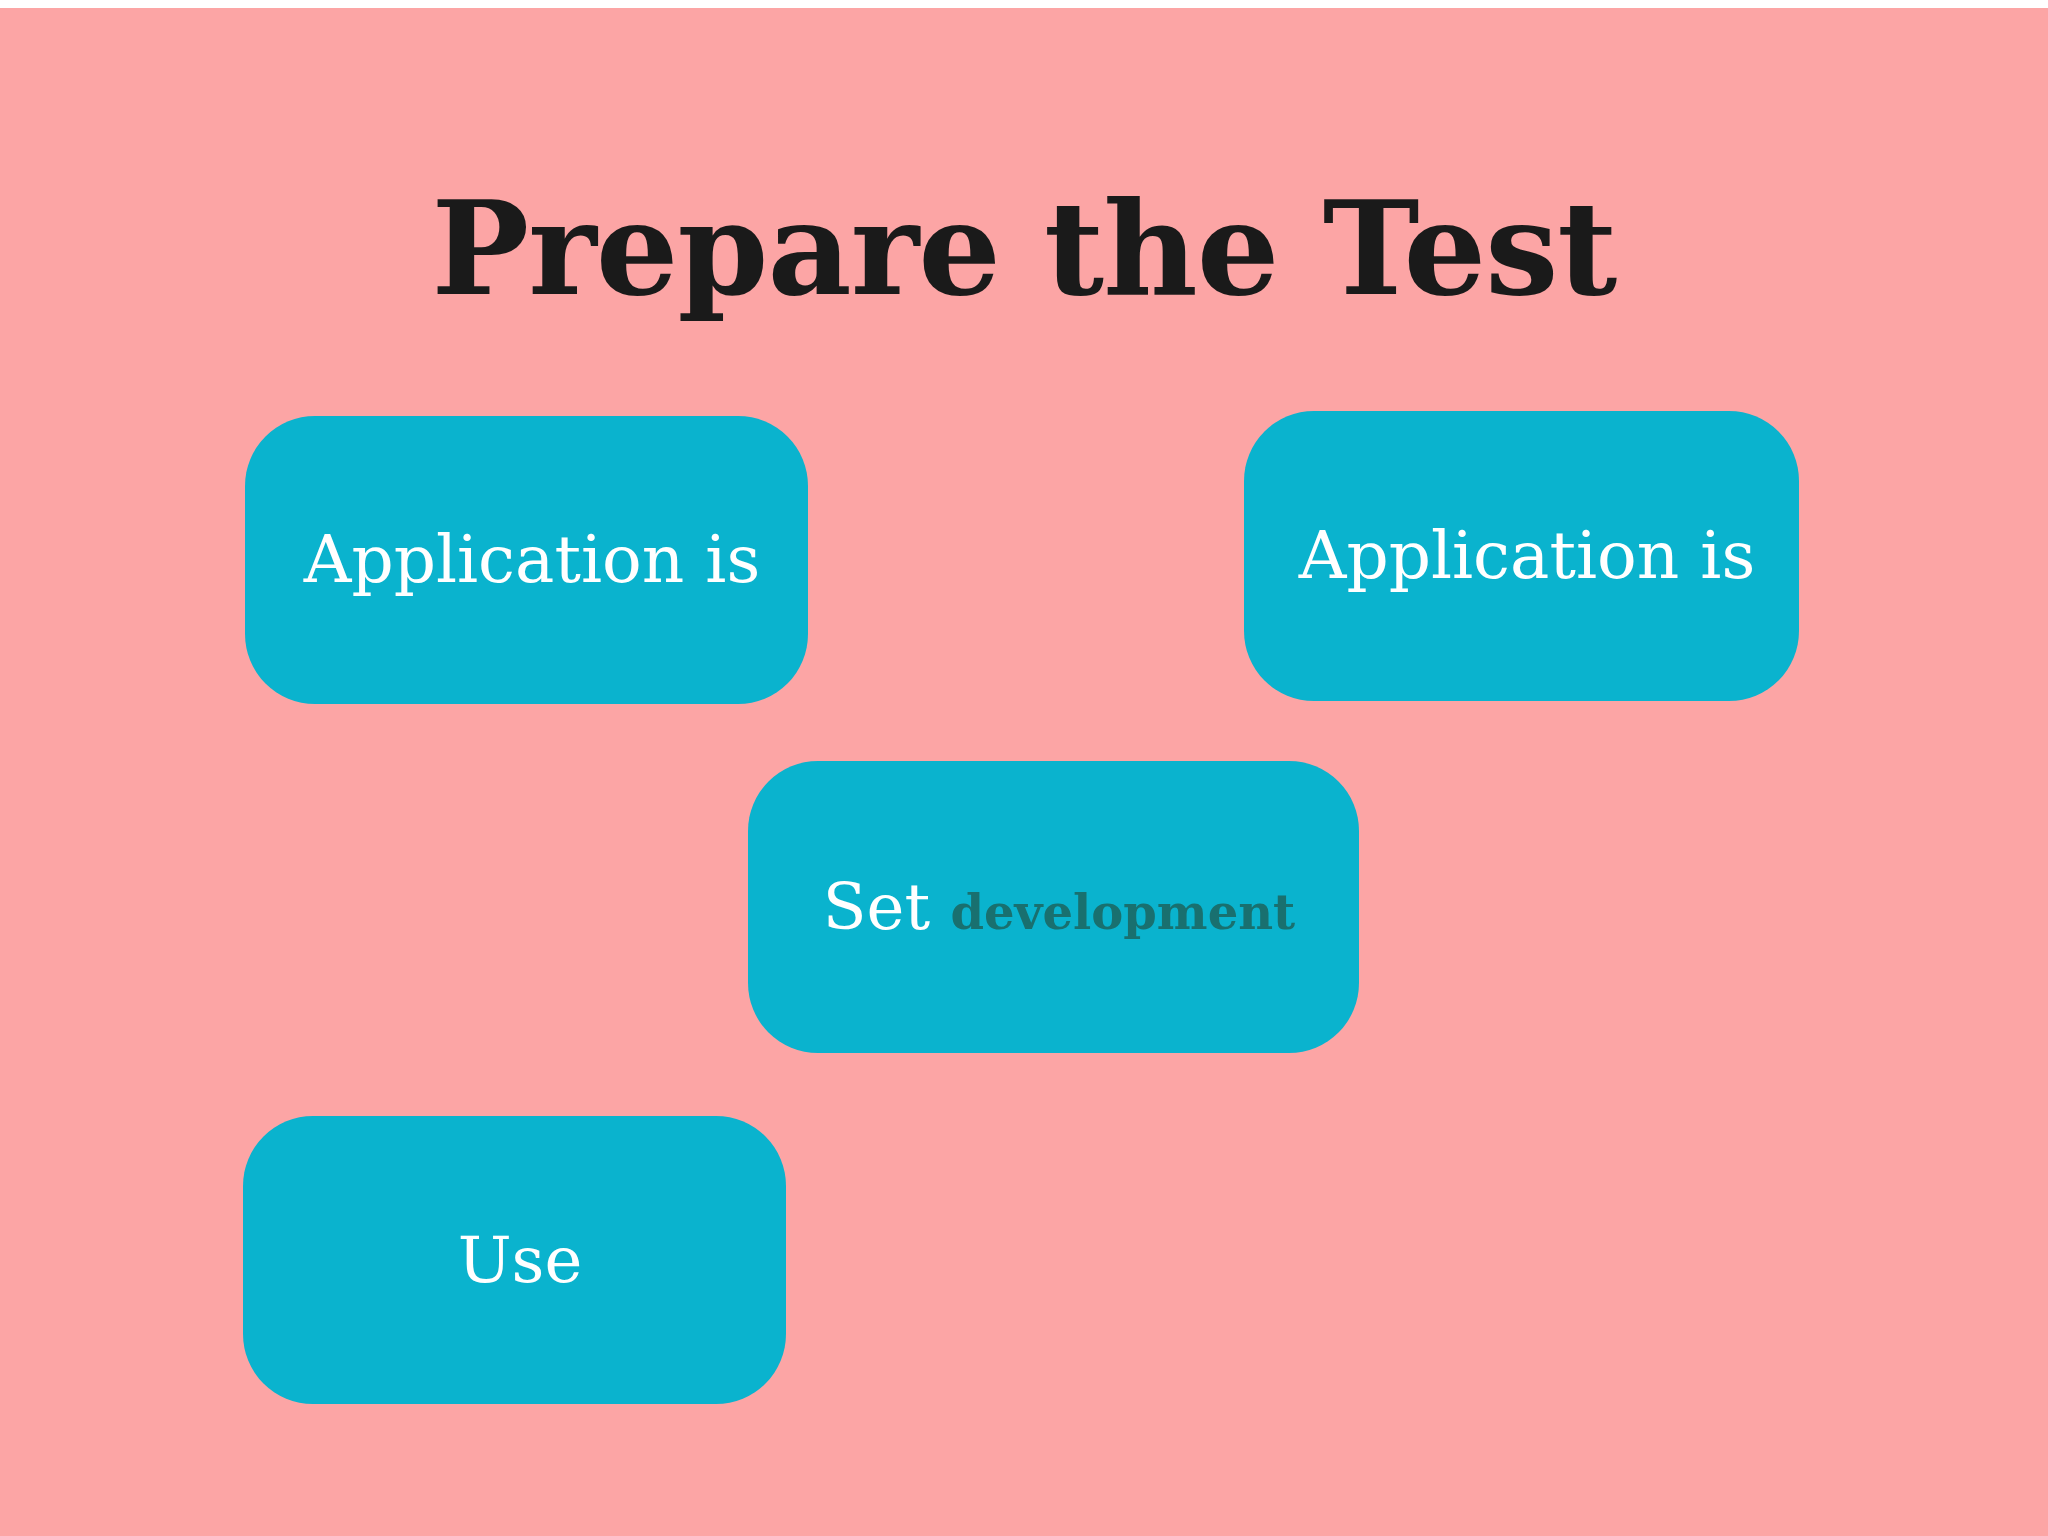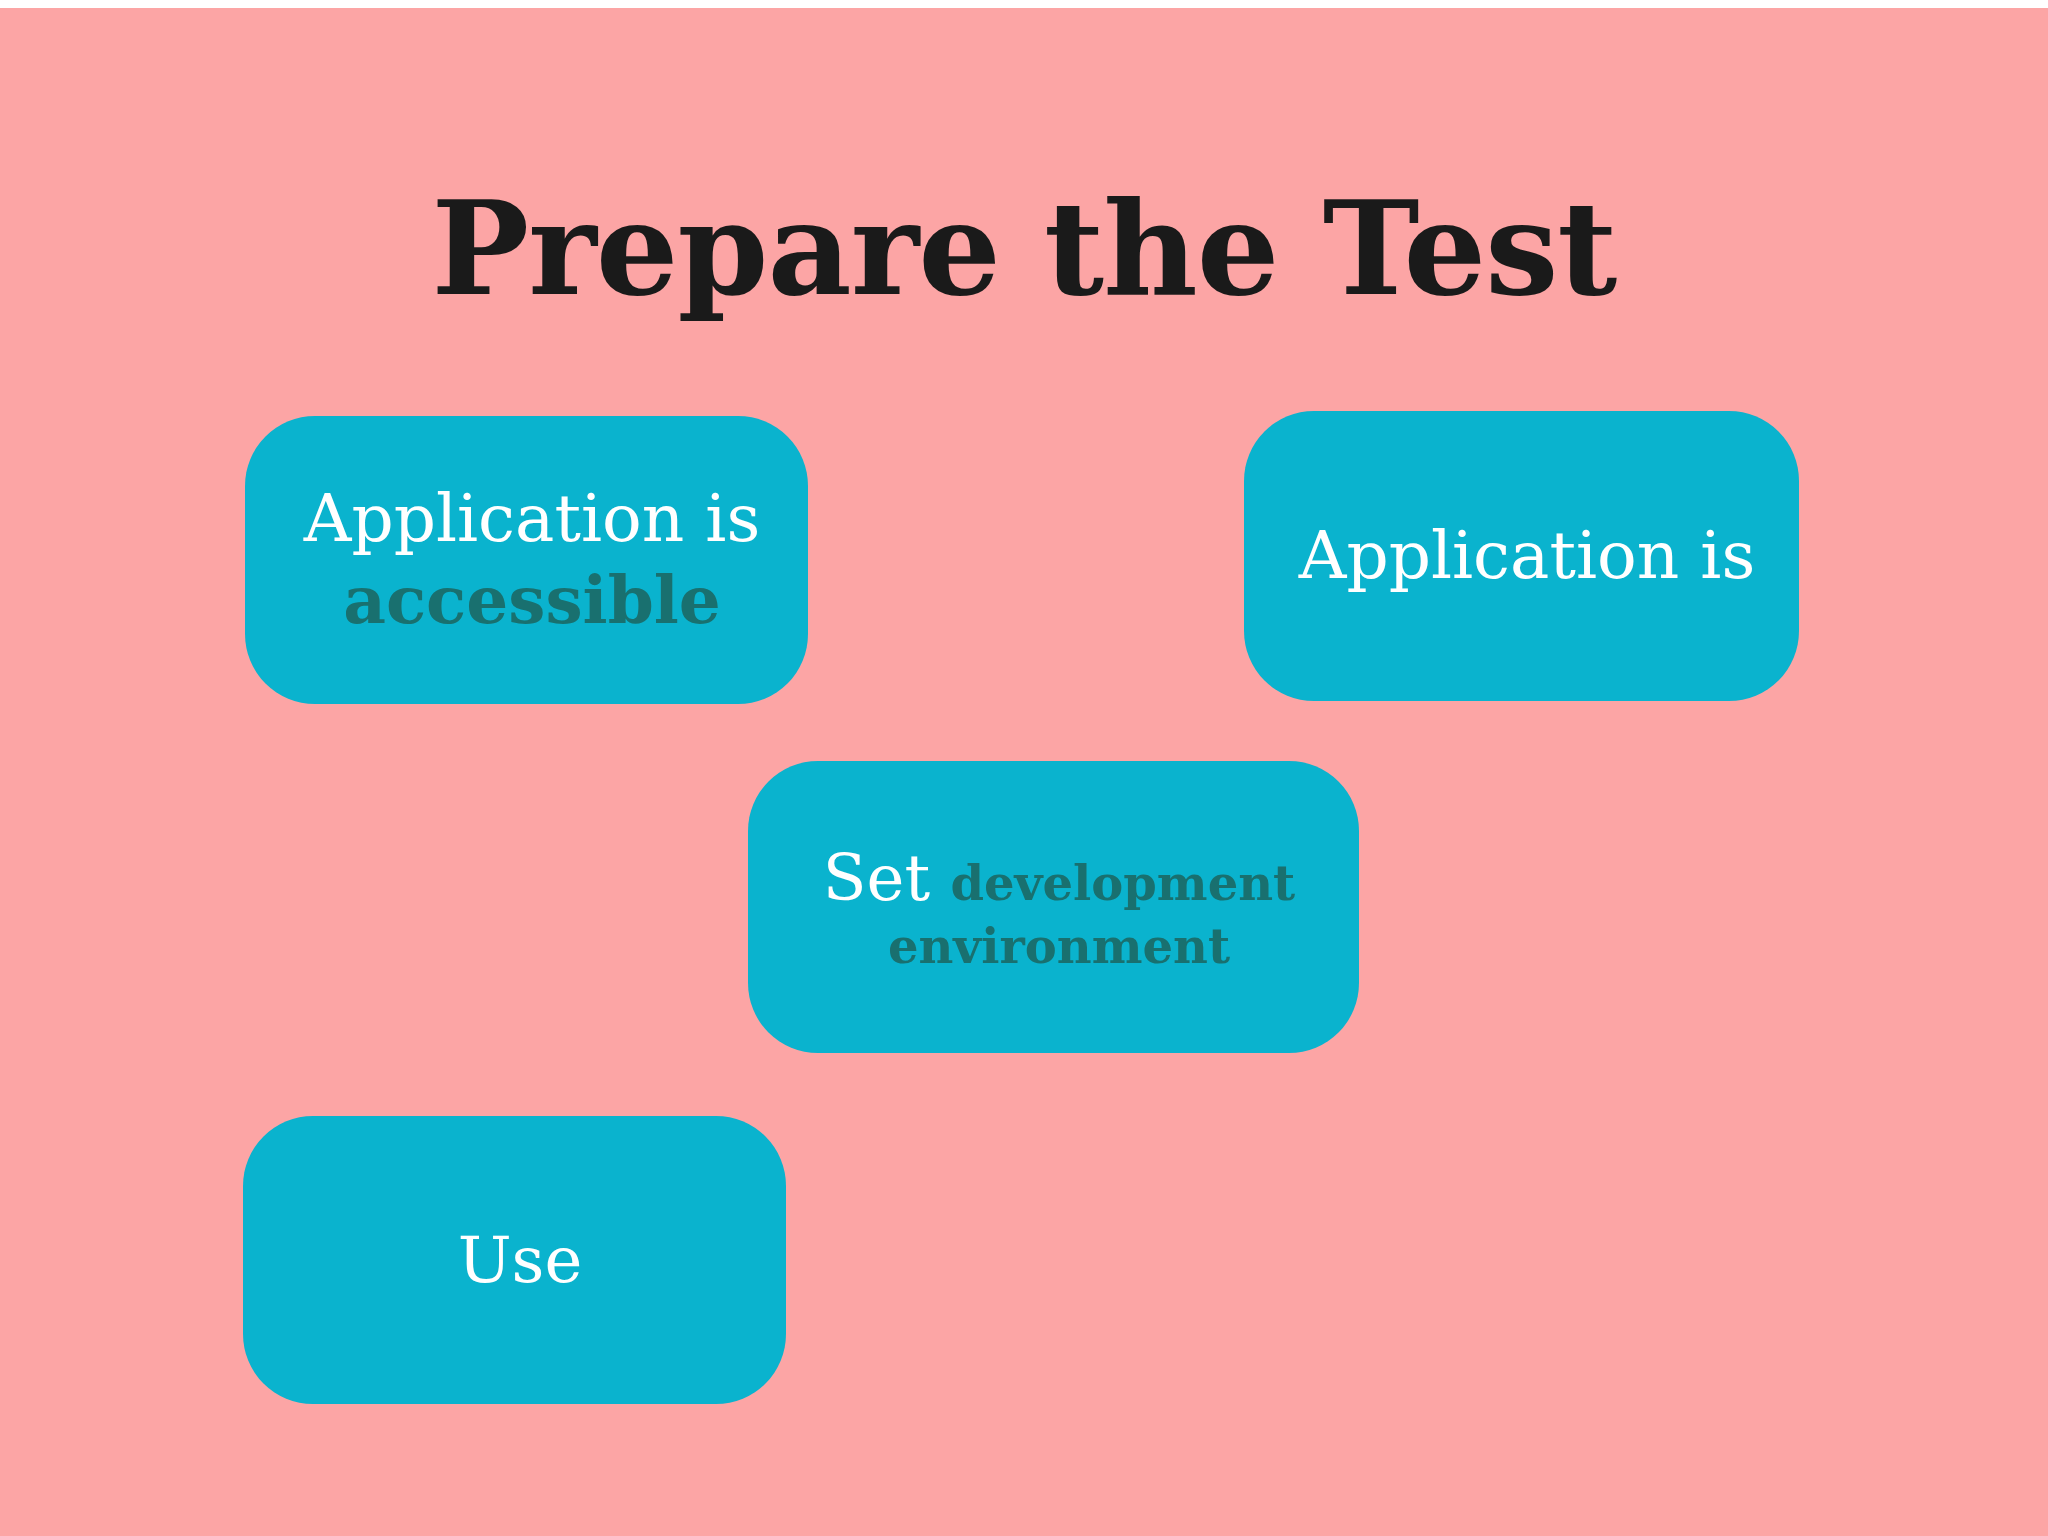--- a/index.html
+++ b/index.html
@@ -74,30 +74,28 @@
 </style>
 </head>
 <body>
 
 <div class="stage">
 
   <h1 class="slide-title">Prepare the Test</h1>
 
   <div class="box" id="box-app-accessible">
     <div class="line"><span class="t-white">Application is</span></div>
-    <div class="line"><span class="t-dark">accessible</span></div>
   </div>
 
   <div class="box" id="box-app-on-device">
     <div class="line"><span class="t-white">Application is</span></div>
   </div>
 
   <div class="box" id="box-set-environment">
     <div class="line"><span class="t-white fs-main">Set </span><span class="t-dark fs-sub">development</span></div>
-    <div class="line"><span class="t-dark fs-sub">environment</span></div>
   </div>
 
   <div class="box" id="box-use-viewer">
     <div class="line"><span class="t-white fs-main">Use</span></div>
   </div>
 
 
 </div>
 
 </body></html>

